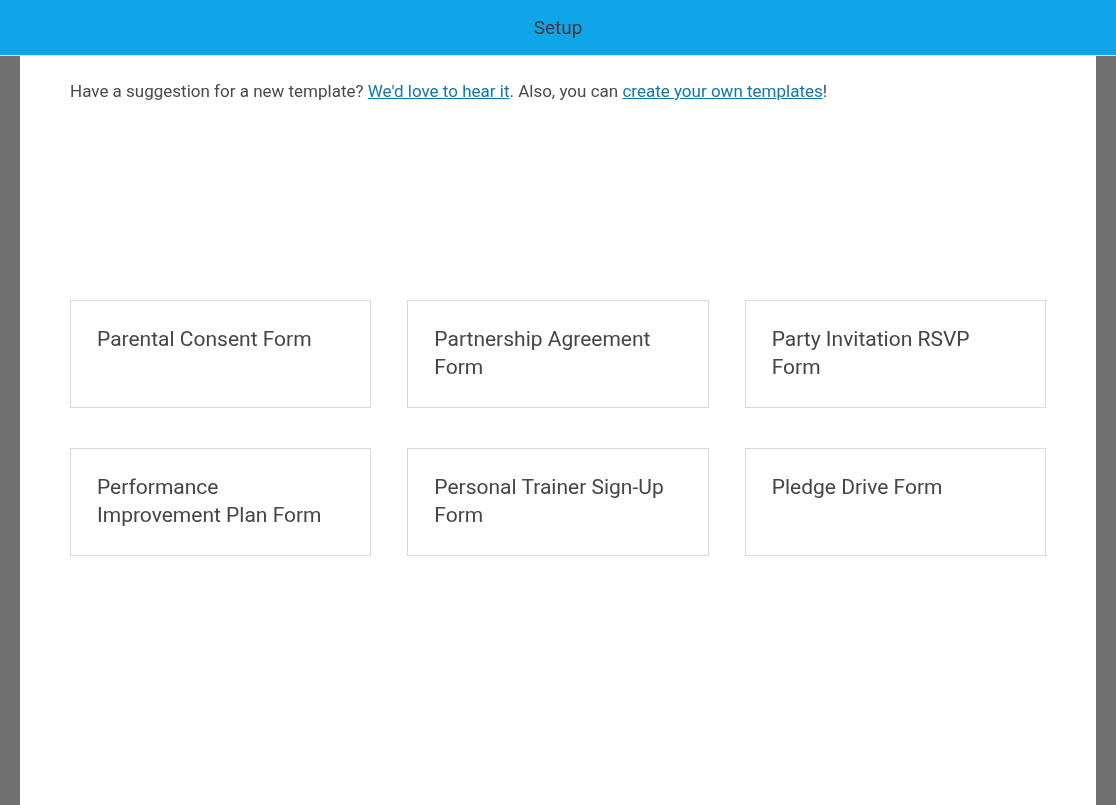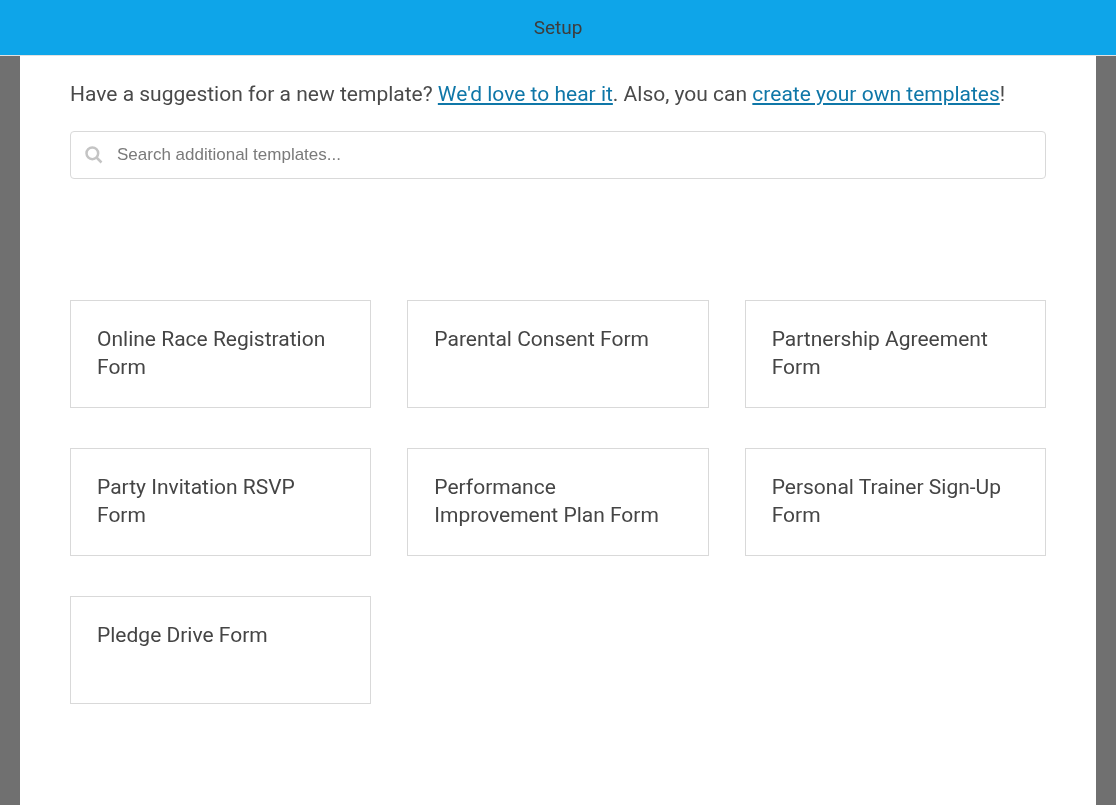--- a/index.html
+++ b/index.html
@@ -46,23 +46,22 @@
     font-size: 26px;
     font-weight: 600;
     color: #3a3a3a;
   }
   .heading-count {
     font-size: 26px;
     font-weight: 400;
     color: #b7b7b7;
   }
   .subtext {
-    font-size: 21px;
+    font-size: 17px;
     color: #4a4a4a;
-    margin-bottom: 22px;
     line-height: 1.4;
   }
   .subtext a {
     color: #0f77a8;
     text-decoration: underline;
   }
   .search-wrap {
     position: relative;
     margin-bottom: 10px;
   }
@@ -129,36 +128,24 @@
   <span class="topbar-title">Setup</span>
 </div>
 
 <div class="outer">
   <div class="panel">
 
     <div class="content">
       <p class="subtext">
         <span>Have a suggestion for a new template? </span><a href="#">We'd love to hear it</a><span>. Also, you can </span><a href="#">create your own templates</a><span>!</span>
       </p>
-      <div class="search-wrap">
-        <span class="search-icon">
-          <svg viewBox="0 0 24 24" width="20" height="20" fill="none" stroke="#c4c4c4" stroke-width="3">
-            <circle cx="10" cy="10" r="7"></circle>
-            <line x1="15" y1="15" x2="21" y2="21"></line>
-          </svg>
-        </span>
-        <input class="search-input" type="text" placeholder="Search additional templates..." style="">
-      </div>
     </div>
 
     <div class="scroll-area">
       <div class="grid">
-        <div class="card">
-            <span class="card-title">Online Race Registration Form</span>
-          </div>
         <div class="card">
             <span class="card-title">Parental Consent Form</span>
           </div>
         <div class="card">
             <span class="card-title">Partnership Agreement Form</span>
           </div>
         <div class="card">
             <span class="card-title">Party Invitation RSVP Form</span>
           </div>
         <div class="card">

